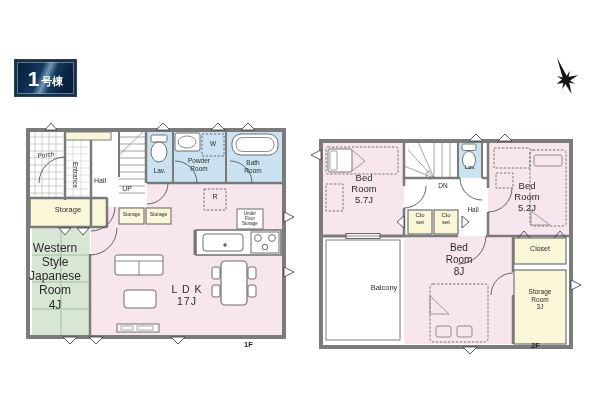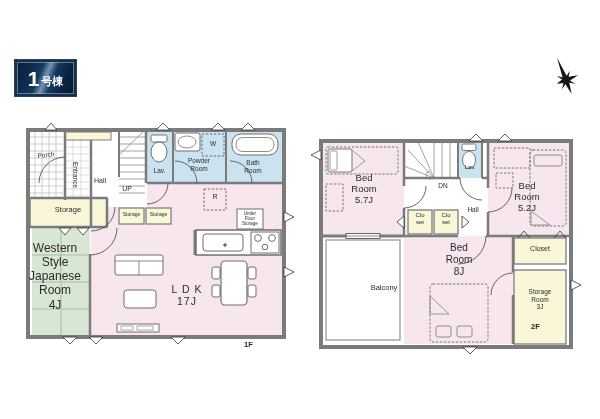--- a/index.html
+++ b/index.html
@@ -251,15 +251,15 @@
 5.2J</div>
     <div class="lbl" style="left:10px;top:146px;width:70px;font-size:7.5px;margin-left:21px;">Balcony</div>
     <div class="lbl" style="left:110px;top:104px;width:62px;font-size:10px;">Bed
 Room
 8J</div>
     <div class="lbl" style="left:196px;top:107px;width:52px;font-size:7px;">Closet</div>
     <div class="lbl" style="left:196px;top:150px;width:52px;font-size:6.5px;">Storage
 Room
 3J</div>
   </div>
-  <div class="floor-tag" style="left:531px;top:322px;">2F</div>
+  <div class="floor-tag" style="left:531px;top:341px;">2F</div>
 
 </div>
 
 </body></html>

